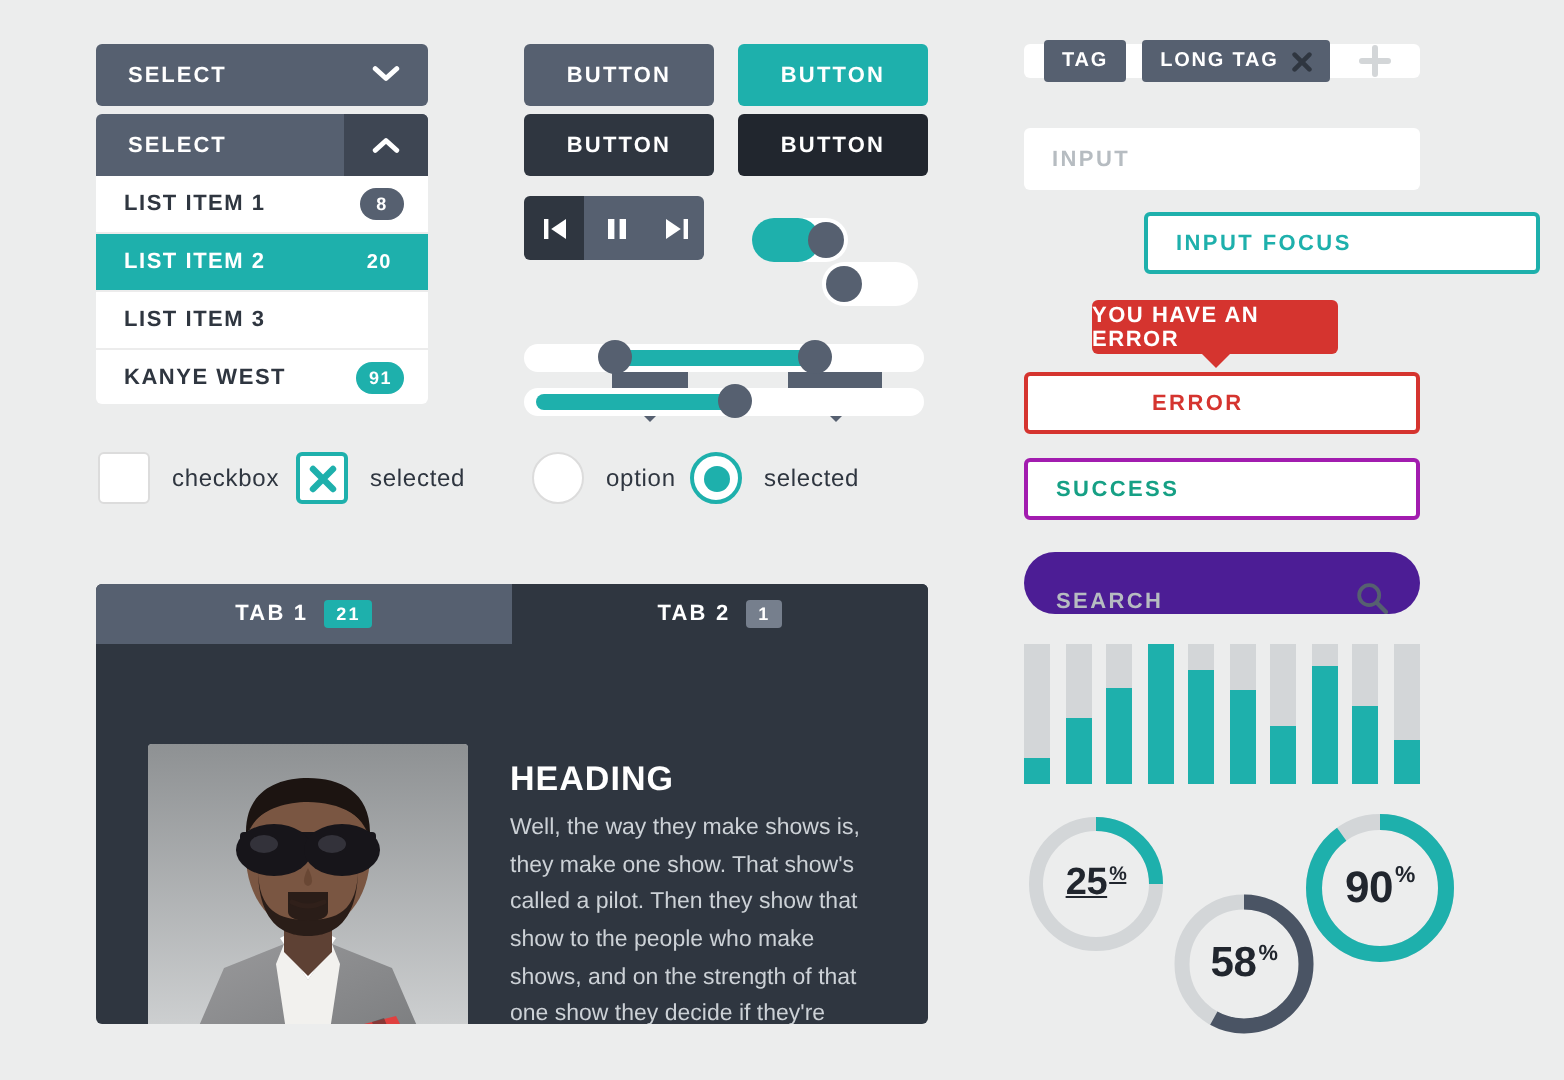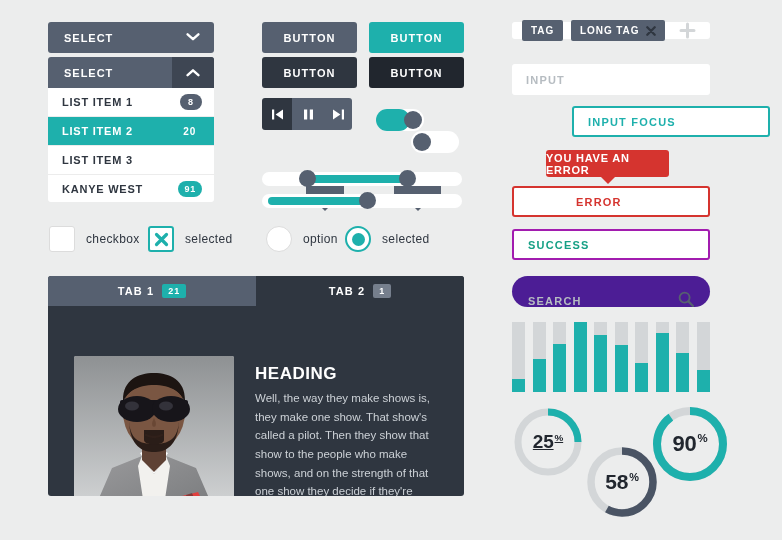--- a/index.html
+++ b/index.html
@@ -363,21 +363,21 @@
     <svg width="80" height="80" viewBox="0 0 80 80">
       <circle cx="40" cy="40" r="33" fill="none" stroke="#d3d6d8" stroke-width="8"></circle>
       <circle cx="40" cy="40" r="33" fill="none" stroke="#1eb0ac" stroke-width="8" stroke-dasharray="186.6 207.3" transform="rotate(-90 40 40)"></circle>
     </svg>
     <div class="num" style="font-size:22px;">
       <span>90</span>
         <sup>%</sup>
     </div>
   </div>
 
-  <div class="abs card" style="left:48px;top:276px;width:416px;height:220px;">
+  <div class="abs card" style="left:48px;top:292px;width:416px;height:220px;">
     <div class="tabrow">
       <div class="tab">
         <span>TAB 1</span>
         <span class="tb teal">21</span>
       </div>
       <div class="tab active">
         <span>TAB 2</span>
         <span class="tb slate">1</span>
       </div>
     </div>

